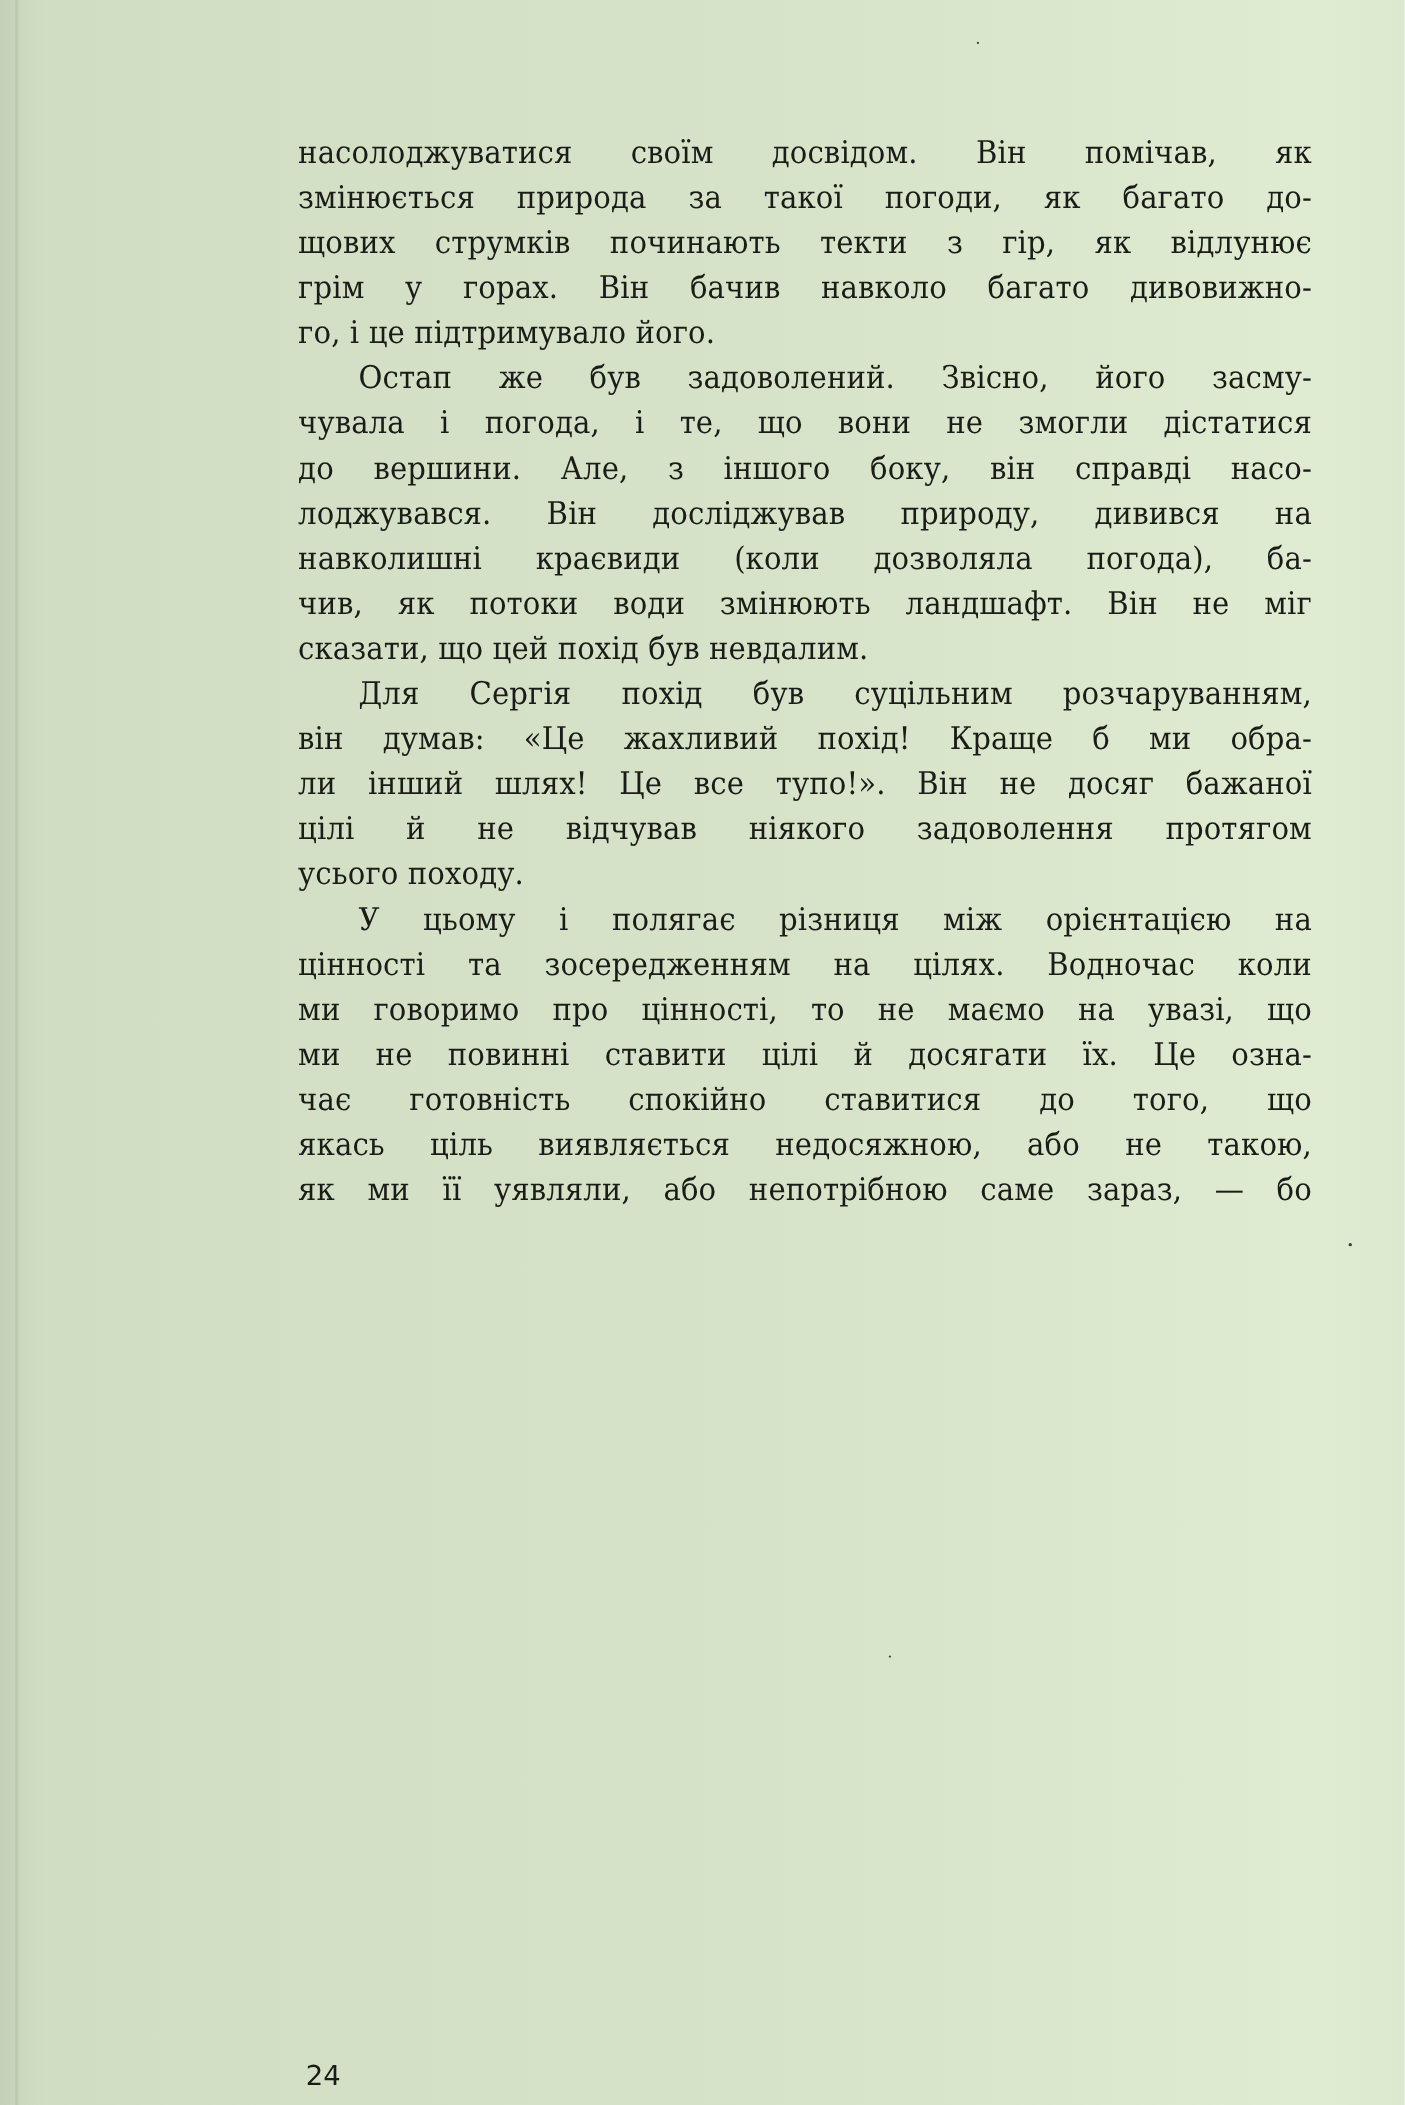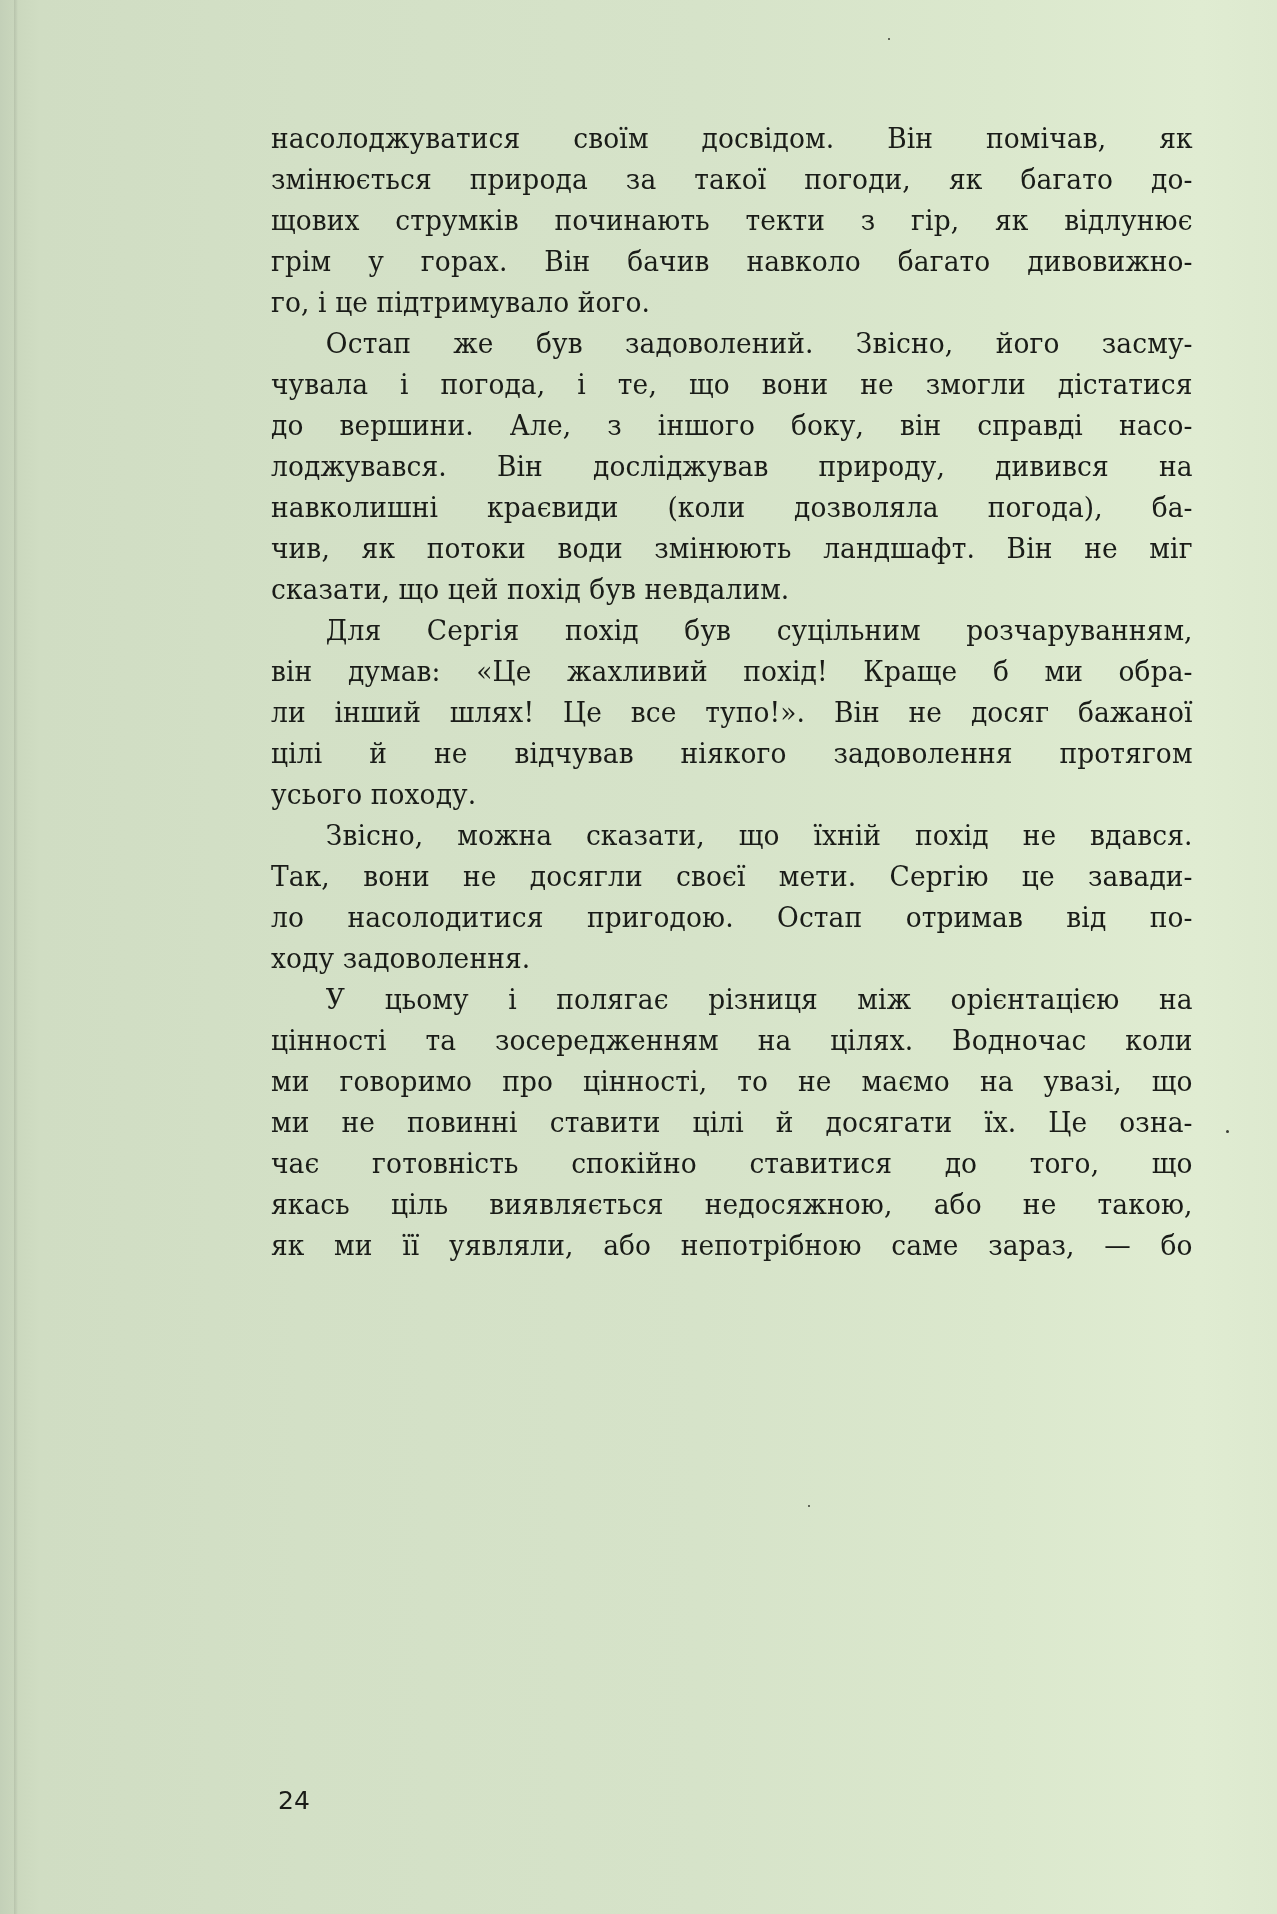--- a/index.html
+++ b/index.html
@@ -54,21 +54,21 @@
     .line.last {
       text-align-last: left;
     }
     .line.indent {
       padding-left: 59px;
       width: 932px;
     }
     .page-number {
       position: absolute;
       left: 278px;
-      top: 1786px;
+      top: 1872px;
       font-size: 25px;
       line-height: 30px;
       color: #1a1c18;
       font-family: "DejaVu Sans", "Liberation Sans", sans-serif;
     }
     .speck {
       position: absolute;
       width: 3px;
       height: 3px;
       border-radius: 50%;
@@ -102,26 +102,20 @@
   </div>
 
   <div>
     <span class="line indent">Для Сергія похід був суцільним розчаруванням,</span>
     <span class="line">він думав: «Це жахливий похід! Краще б ми обра-</span>
     <span class="line">ли інший шлях! Це все тупо!». Він не досяг бажаної</span>
     <span class="line">цілі й не відчував ніякого задоволення протягом</span>
     <span class="line last">усього походу.</span>
   </div>
 
-  <div>
-    <span class="line indent">Звісно, можна сказати, що їхній похід не вдався.</span>
-    <span class="line">Так, вони не досягли своєї мети. Сергію це завади-</span>
-    <span class="line">ло насолодитися пригодою. Остап отримав від по-</span>
-    <span class="line last">ходу задоволення.</span>
-  </div>
 
   <div>
     <span class="line indent">У цьому і полягає різниця між орієнтацією на</span>
     <span class="line">цінності та зосередженням на цілях. Водночас коли</span>
     <span class="line">ми говоримо про цінності, то не маємо на увазі, що</span>
     <span class="line">ми не повинні ставити цілі й досягати їх. Це озна-</span>
     <span class="line">чає готовність спокійно ставитися до того, що</span>
     <span class="line">якась ціль виявляється недосяжною, або не такою,</span>
     <span class="line">як ми її уявляли, або непотрібною саме зараз, — бо</span>
   </div>

